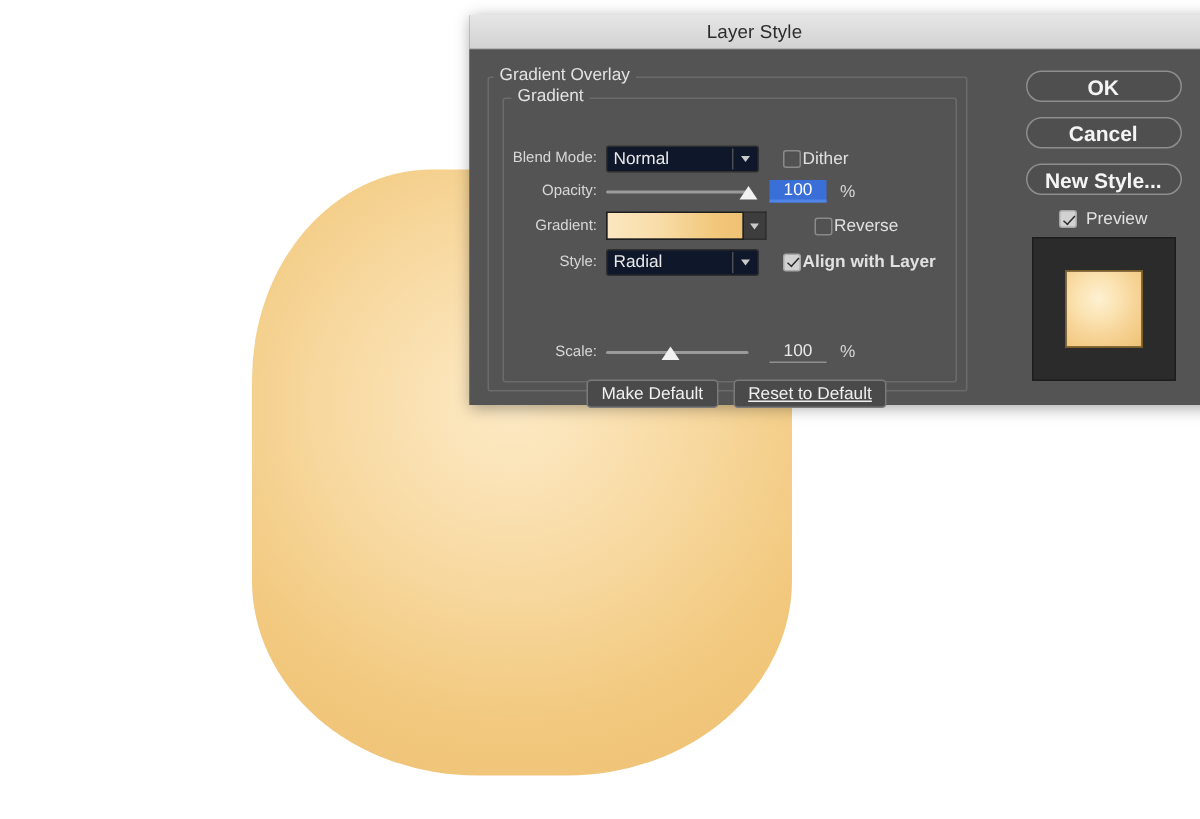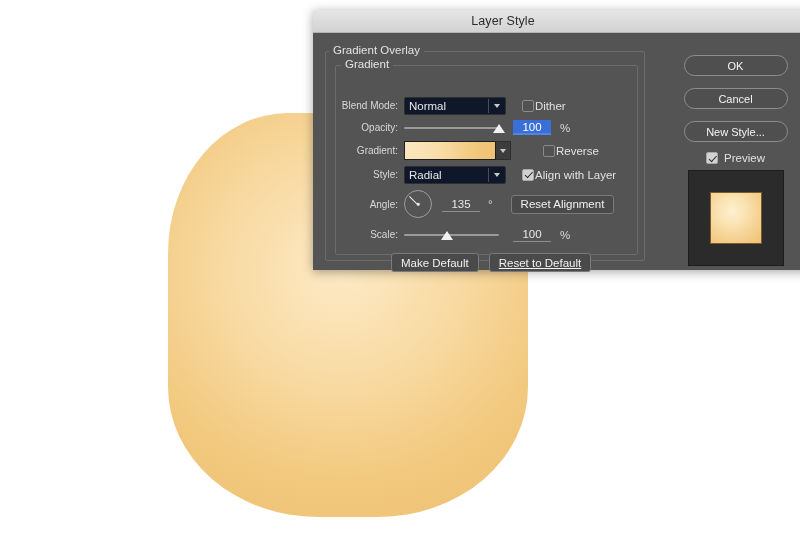--- a/index.html
+++ b/index.html
@@ -259,25 +259,26 @@
     justify-content: center;
     white-space: nowrap;
   }
   .btn-wide {
     background: #4f4f4f;
     border: 1px solid #8e8e8e;
     border-radius: 11px;
     height: 21px;
     width: 104px;
     color: #f4f4f4;
-    font-size: 11px;
+    font-size: 14px;
     display: flex;
     align-items: center;
     justify-content: center;
-    margin: 12px auto 10px auto;
+    margin: 4px auto 10px auto;
+    font-weight: bold;
   }
 
   
   #previewbox {
     width: 96px;
     height: 96px;
     margin: 6px auto 0 auto;
     background: #2b2b2b;
     border: 1px solid #1d1d1d;
     display: flex;
@@ -358,36 +359,26 @@
           </div>
         </div>
 
         <div class="row" style="left:12px; top:132px;">
           <div class="lbl lblcol">Style:</div>
           <div class="select" style="width:102px; margin-left:6px;">
             <span>Radial</span>
             <span class="sep"></span>
             <span class="caret"></span>
           </div>
-          <div class="checkline" style="margin-left:16px;">
+          <div class="checkline" style="margin-left:16px;font-weight:bold;">
             <span class="cbox on"></span>
             <span class="cblabel">Align with Layer</span>
           </div>
         </div>
 
-        <div class="row" style="left:12px; top:156px; height:30px;">
-          <div class="lbl lblcol">Angle:</div>
-          <div class="dial" style="margin-left:6px;">
-            <span class="needle"></span>
-            <span class="hub"></span>
-          </div>
-          <div class="numfield" style="margin-left:10px;">135</div>
-          <div class="unit" style="margin-left:8px;">°</div>
-          <div class="btn" style="margin-left:18px;">Reset Alignment</div>
-        </div>
 
         <div class="row" style="left:12px; top:192px;">
           <div class="lbl lblcol">Scale:</div>
           <div class="slider" style="width:95px; margin-left:6px;">
             <div class="strack"></div>
             <div class="sthumb" style="left:45%;"></div>
           </div>
           <div class="numfield" style="margin-left:14px;">100</div>
           <div class="unit" style="margin-left:9px;">%</div>
         </div>

